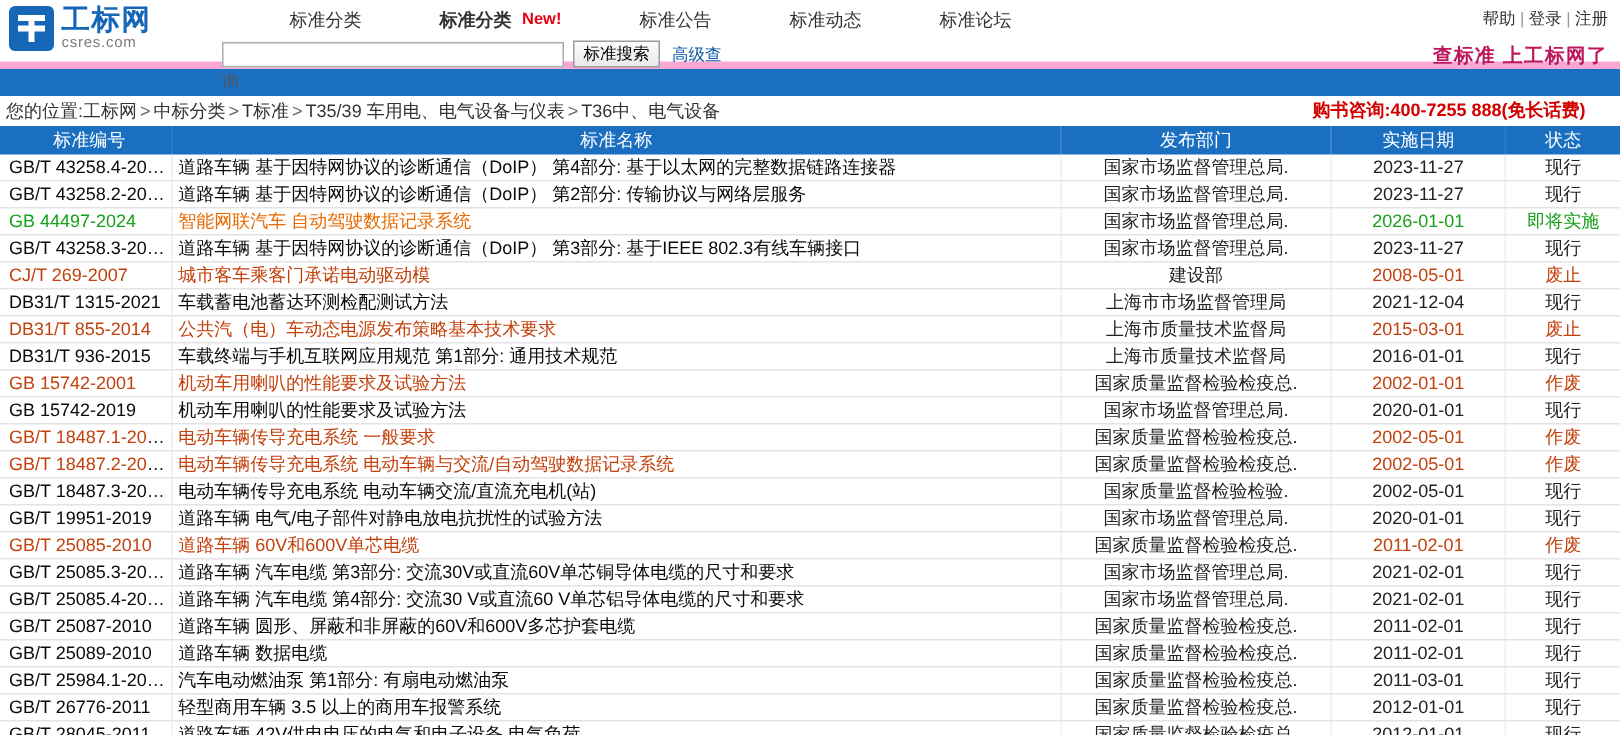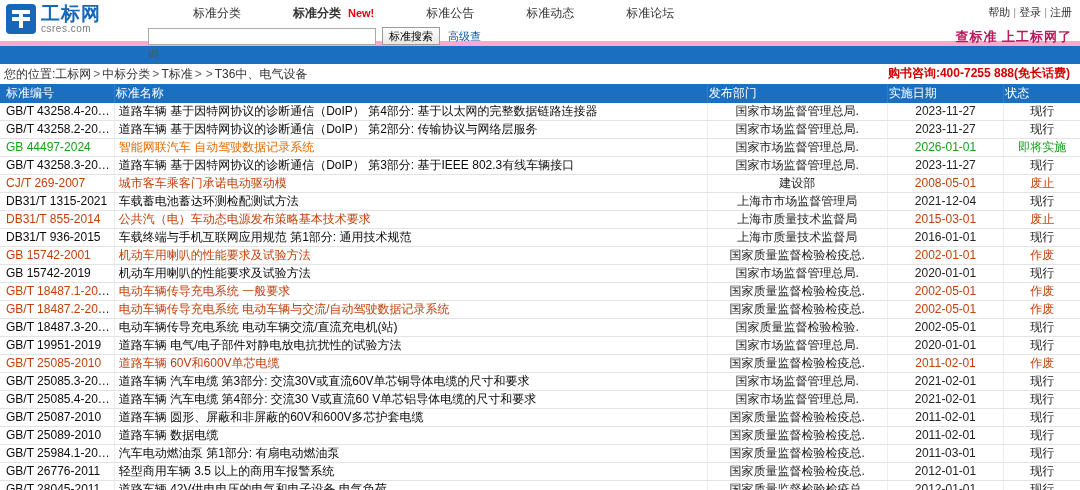--- a/index.html
+++ b/index.html
@@ -149,41 +149,41 @@
     align-items: center;
     font-size: 12px;
     color: #333;
     padding-left: 4px;
     position: relative;
   }
   .crumb a { color: #333; text-decoration: none; }
   .crumb .sepc { margin: 0 2px; color: #666; }
   .crumb-phone {
     position: absolute;
-    right: 10px;
+    right: 23px;
     top: 1px;
     color: #d40000;
     font-weight: bold;
     font-size: 12px;
   }
 
   
   table.std {
     width: 1080px;
     border-collapse: collapse;
     table-layout: fixed;
     font-size: 12px;
   }
   table.std thead th {
     background: #1b6fc0;
     color: #ffffff;
     font-weight: normal;
     height: 19px;
     border-right: 1px solid #2f7ec9;
-    text-align: left;
+    text-align: center;
     font-size: 12px;
   }
   table.std tbody td {
     border-bottom: 1px solid #e3e3e3;
     border-right: 1px solid #ededed;
     height: 17px;
     padding: 0 4px;
     white-space: nowrap;
     overflow: hidden;
     text-overflow: ellipsis;
@@ -241,20 +241,21 @@
 
   <div class="bluebar"></div>
 
   <div class="crumb">
     <a href="#">您的位置:工标网</a>
       <span class="sepc">&gt;</span>
       <a href="#">中标分类</a>
       <span class="sepc">&gt;</span>
       <a href="#">T标准</a>
       <span class="sepc">&gt;</span>
+      <a href="#">T35/39 车用电、电气设备与仪表</a>
       <span class="sepc">&gt;</span>
       <a href="#">T36中、电气设备</a>
     <span class="crumb-phone">购书咨询:400-7255 888(免长话费)</span>
   </div>
 
   <table class="std">
     <thead>
       <tr>
         <th class="c-num">标准编号</th>
         <th class="c-name">标准名称</th>

